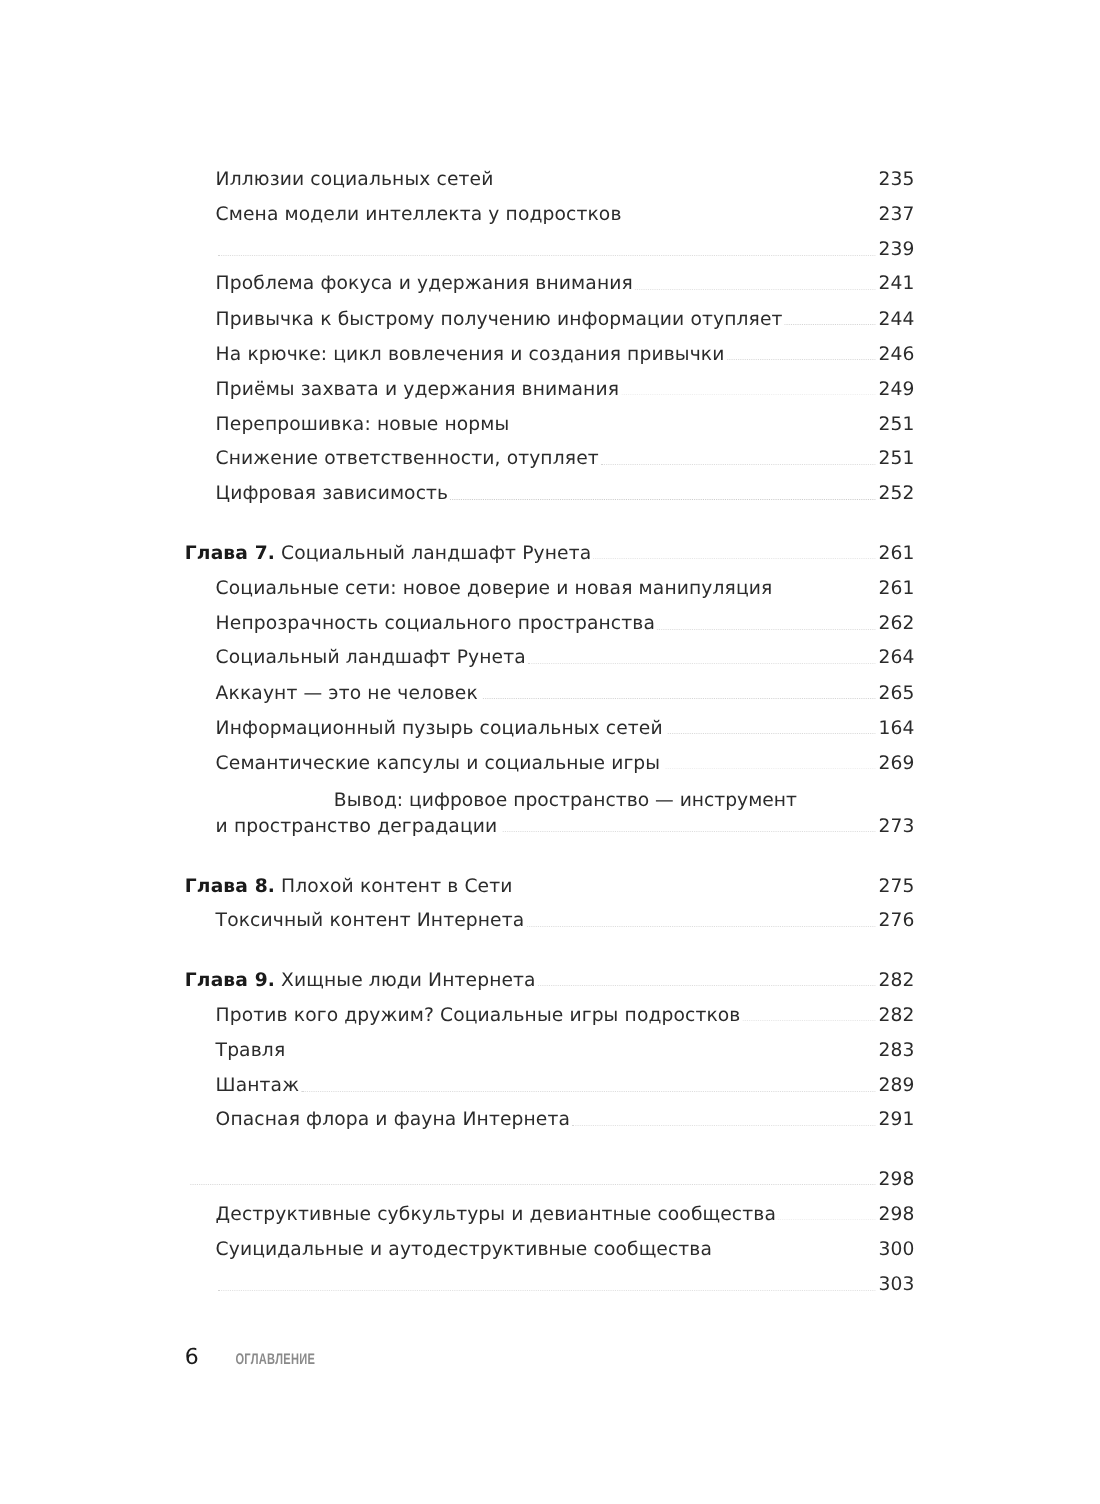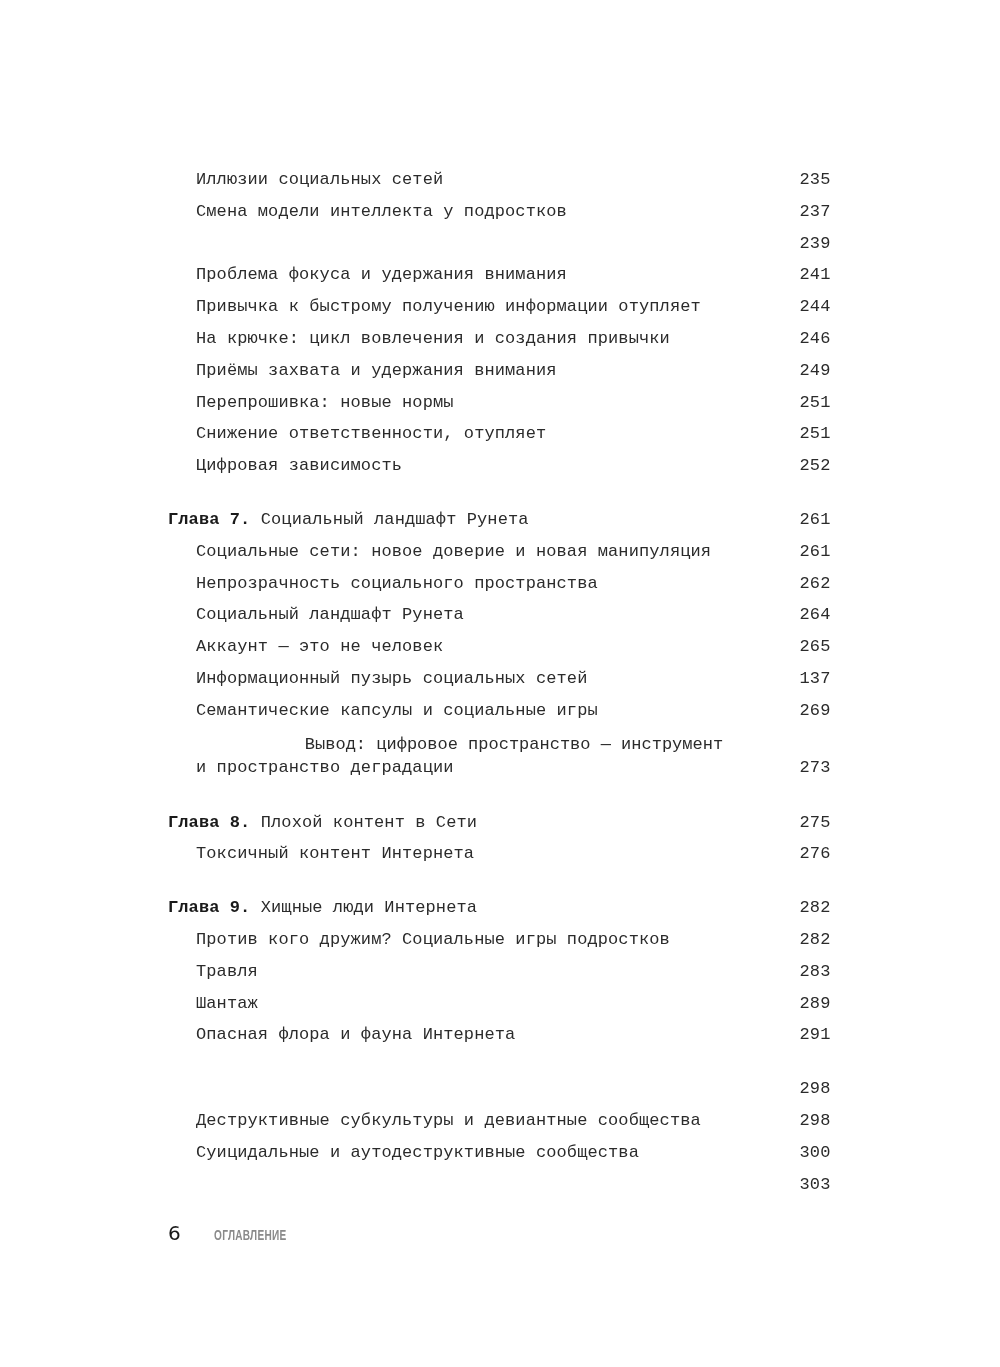--- a/index.html
+++ b/index.html
@@ -11,23 +11,22 @@
       width: 1000px;
       height: 1367px;
       position: relative;
       overflow: hidden;
       font-family: "DejaVu Sans", "Liberation Sans", sans-serif;
       color: #2b2b2b;
     }
     .toc {
       position: absolute;
       left: 168px;
-      top: 164px;
+      top: 148px;
       width: 664px;
-      font-family: Liberation Mono, monospace;
     }
     .row {
       display: flex;
       align-items: baseline;
       font-size: 17px;
       line-height: 31.8px;
       height: 31.8px;
       white-space: nowrap;
       letter-spacing: 0.1px;
     }
@@ -180,21 +179,21 @@
       <span class="page">264</span>
     </div>
   <div class="row sub">
       <span class="label">Аккаунт — это не человек</span>
       <span class="dots"></span>
       <span class="page">265</span>
     </div>
   <div class="row sub">
       <span class="label">Информационный пузырь социальных сетей</span>
       <span class="dots"></span>
-      <span class="page">137</span>
+      <span class="page">164</span>
     </div>
   <div class="row sub">
       <span class="label">Семантические капсулы и социальные игры</span>
       <span class="dots"></span>
       <span class="page">269</span>
     </div>
   <div class="multi" style="padding-top:6px;">
     <div class="first">Вывод: цифровое пространство — инструмент</div>
     <div class="row">
         <span class="label">и пространство деградации</span>

